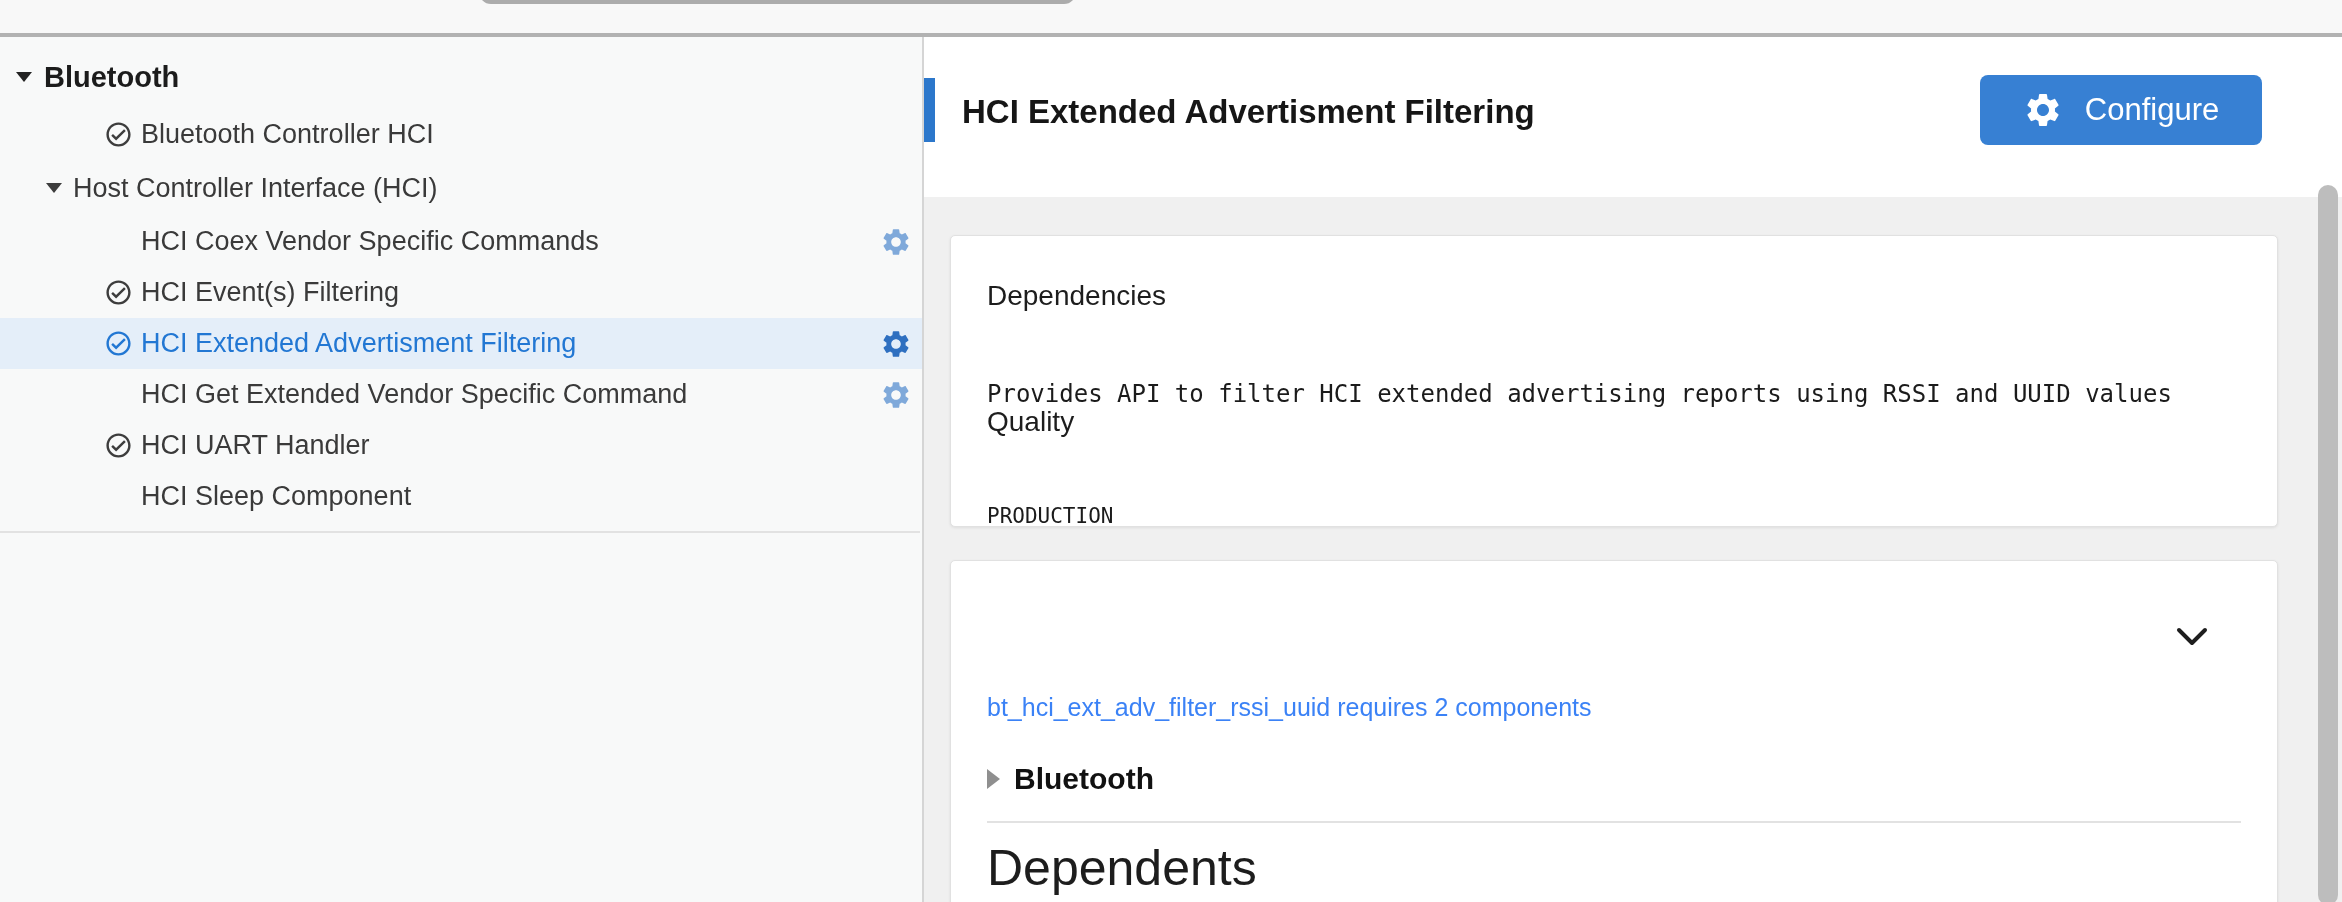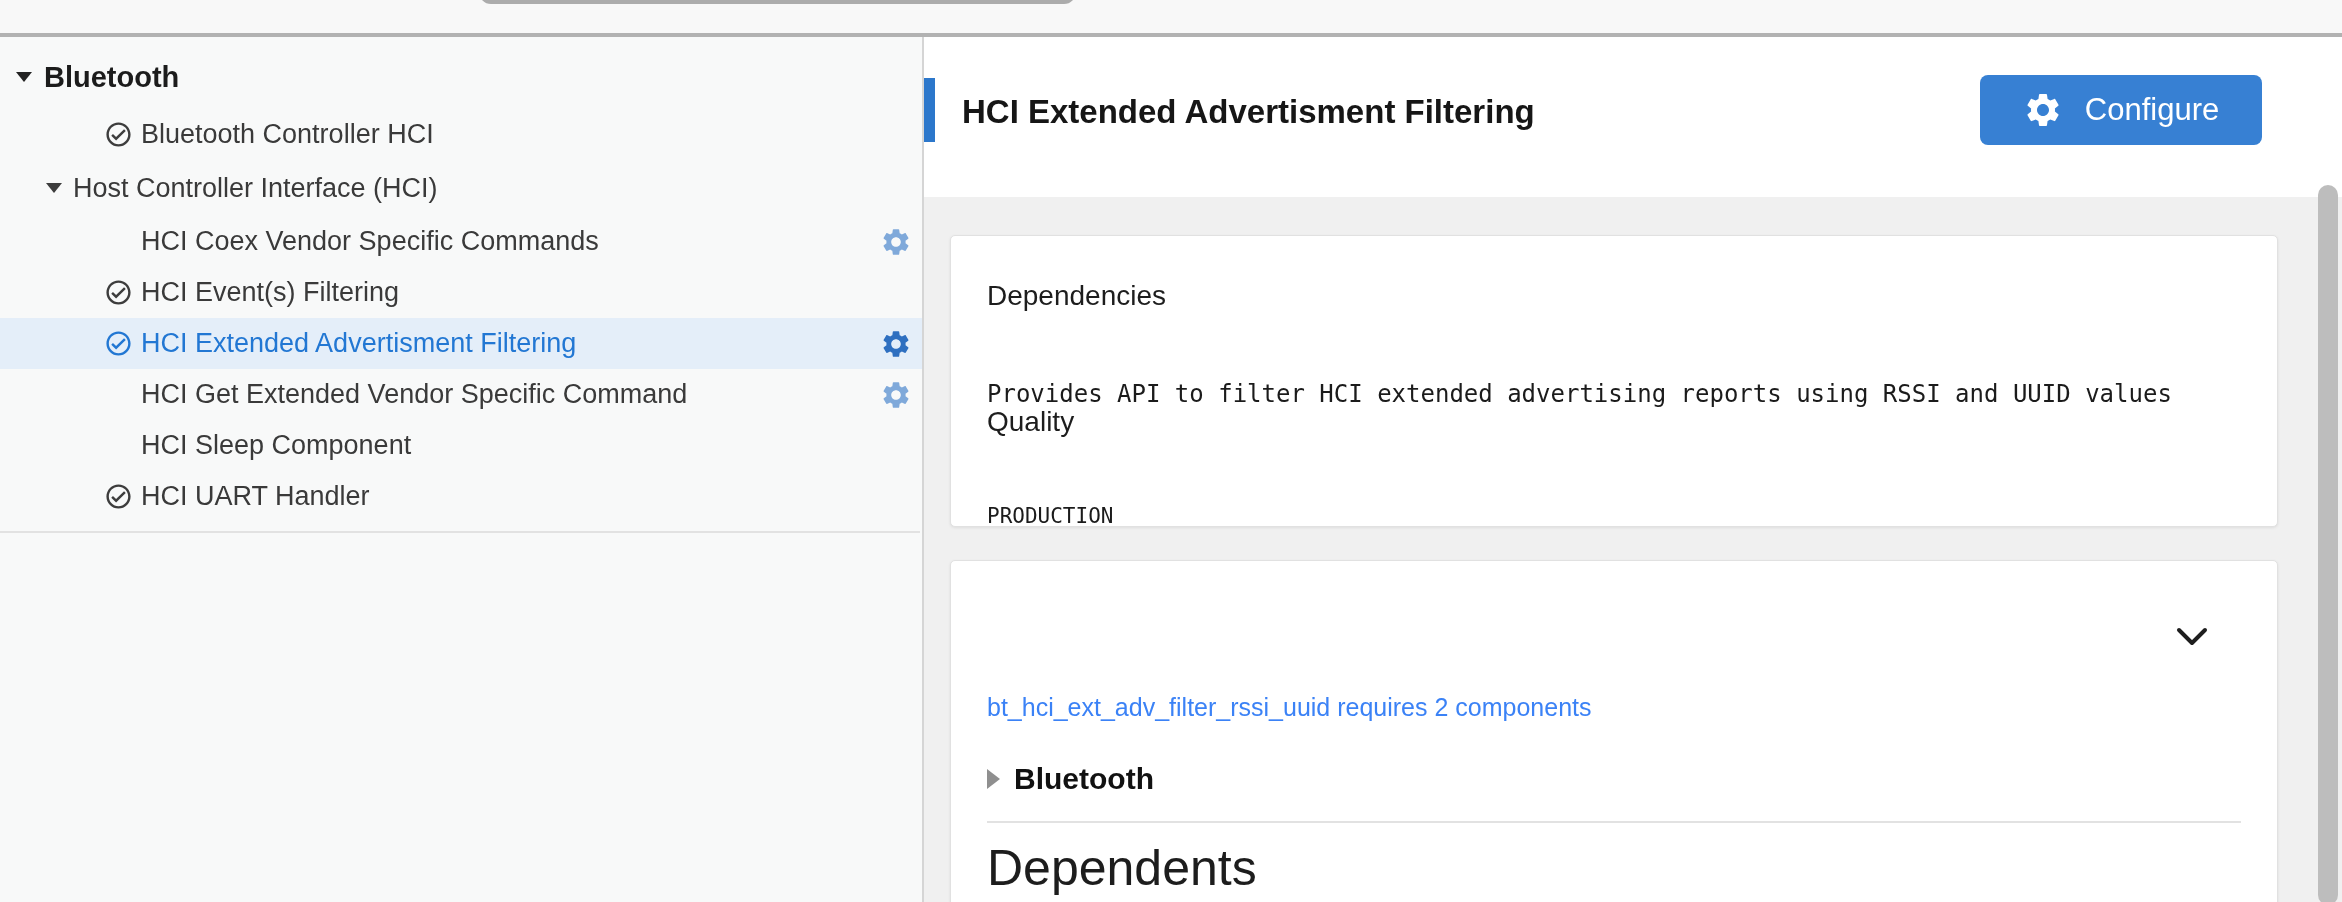--- a/index.html
+++ b/index.html
@@ -117,28 +117,28 @@
         </svg>
       </div>
       <div class="tree-row lvl2">
         <span class="chk-spacer"></span>
         <span class="lbl">HCI Get Extended Vendor Specific Command</span>
         <svg class="gear" viewBox="0 0 24 24">
           <path fill="#7fa9da" d="M19.14 12.94c.04-.3.06-.61.06-.94 0-.32-.02-.64-.07-.94l2.03-1.58c.18-.14.23-.41.12-.61l-1.92-3.32c-.12-.22-.37-.29-.59-.22l-2.39.96c-.5-.38-1.03-.7-1.62-.94l-.36-2.54c-.04-.24-.24-.41-.48-.41h-3.84c-.24 0-.43.17-.47.41l-.36 2.54c-.59.24-1.13.57-1.62.94l-2.39-.96c-.22-.08-.47 0-.59.22L2.74 8.87c-.12.21-.08.47.12.61l2.03 1.58c-.05.3-.09.63-.09.94s.02.64.07.94l-2.03 1.58c-.18.14-.23.41-.12.61l1.92 3.32c.12.22.37.29.59.22l2.39-.96c.5.38 1.03.7 1.62.94l.36 2.54c.05.24.24.41.48.41h3.84c.24 0 .44-.17.47-.41l.36-2.54c.59-.24 1.13-.56 1.62-.94l2.39.96c.22.08.47 0 .59-.22l1.92-3.32c.12-.22.07-.47-.12-.61l-2.01-1.58zM12 15.6c-1.98 0-3.6-1.62-3.6-3.6s1.62-3.6 3.6-3.6 3.6 1.62 3.6 3.6-1.62 3.6-3.6 3.6z"></path>
         </svg>
       </div>
       <div class="tree-row lvl2">
-        <span class="chk-spacer"></span>
-        <span class="lbl">HCI Sleep Component</span>
-      </div>
-      <div class="tree-row lvl2">
         <svg class="chk" viewBox="0 0 24 24">
           <path fill="#3d3d3d" d="M12 2C6.48 2 2 6.48 2 12s4.48 10 10 10 10-4.48 10-10S17.52 2 12 2zm0 18c-4.41 0-8-3.59-8-8s3.59-8 8-8 8 3.59 8 8-3.59 8-8 8zm4.59-12.42L10 14.17l-2.59-2.58L6 13l4 4 8-8-1.41-1.42z"></path>
         </svg>
         <span class="lbl">HCI UART Handler</span>
+      </div>
+      <div class="tree-row lvl2">
+        <span class="chk-spacer"></span>
+        <span class="lbl">HCI Sleep Component</span>
       </div>
     </div>
   <div class="tree-bottom-line"></div>
 </div>
 
 <div class="right-panel">
 
   <div class="panel-header">
     <div class="accent-bar"></div>
     <div class="page-title">HCI Extended Advertisment Filtering</div>

